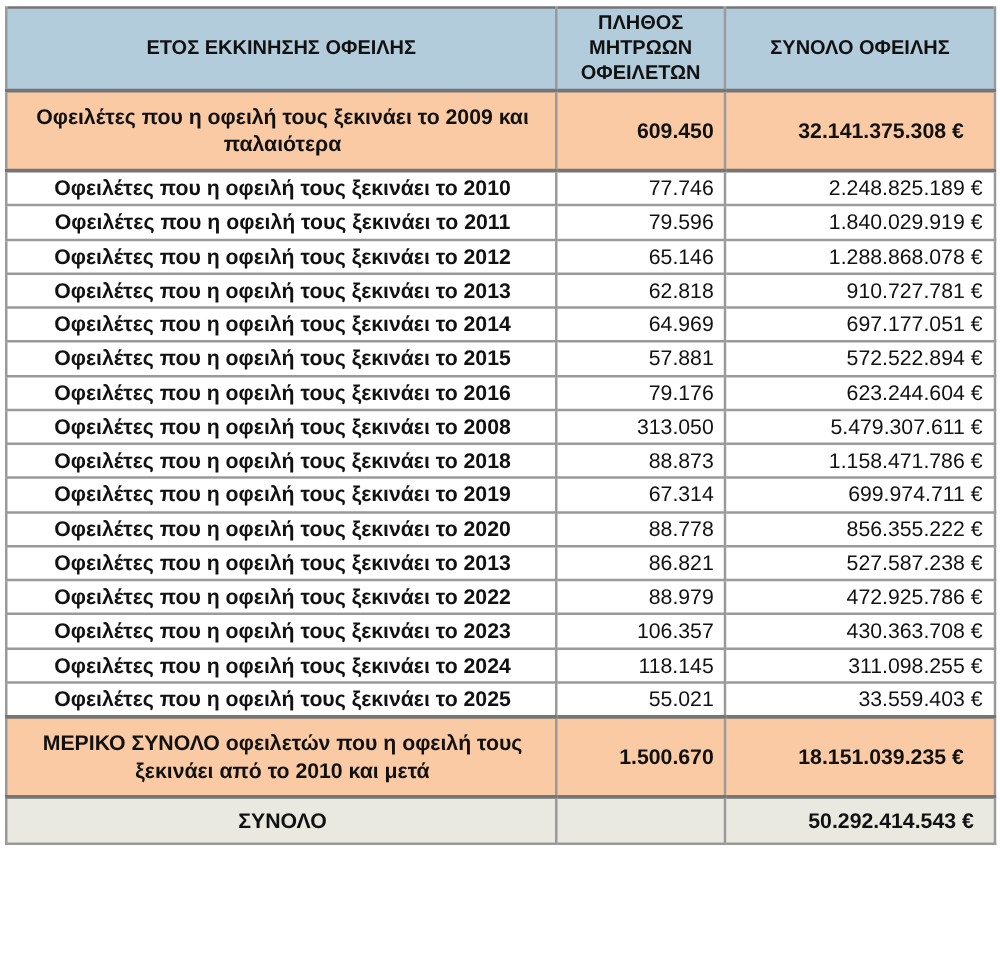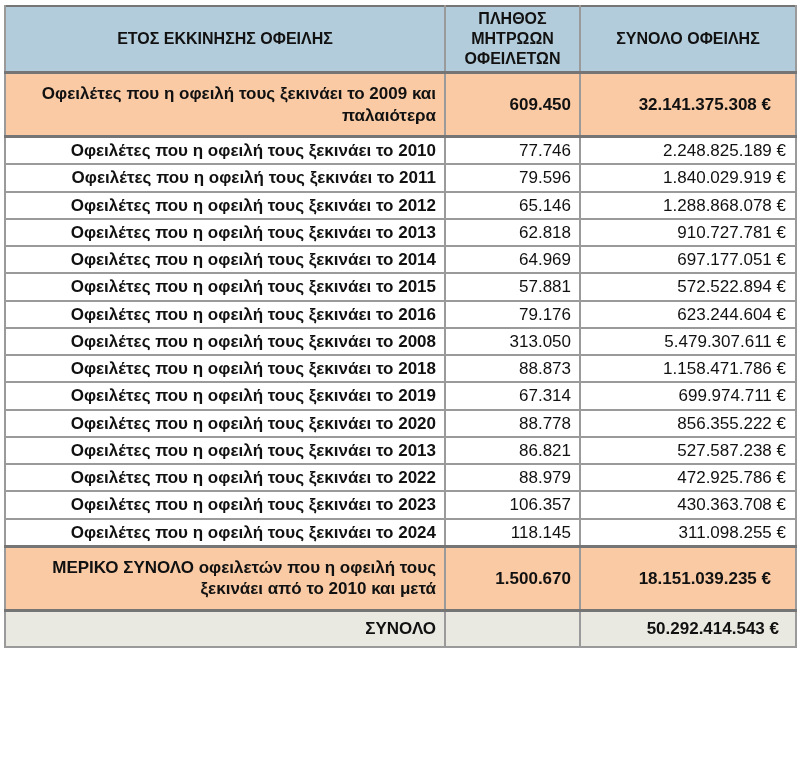--- a/index.html
+++ b/index.html
@@ -52,21 +52,21 @@
   }
   tbody td {
     height: 22px;
     font-size: 17px;
     vertical-align: middle;
     border-top: 2px solid var(--border);
     border-bottom: 2px solid var(--border);
   }
   td.label {
     font-weight: bold;
-    text-align: right;
+    text-align: center;
     padding-left: 10px;
   }
   td.count  { text-align: right; }
   td.amount { text-align: right; padding-right: 9px; }
   tr.row-highlight td {
     background: var(--highlight_bg);
     height: 64px;
     border-top: 3px solid var(--border_strong);
     border-bottom: 3px solid var(--border_strong);
   }
@@ -172,20 +172,25 @@
         <tr>
     <td class="label">Οφειλέτες που η οφειλή τους ξεκινάει το 2023</td>
     <td class="count">106.357</td>
     <td class="amount">430.363.708 €</td>
   </tr>
         <tr>
     <td class="label">Οφειλέτες που η οφειλή τους ξεκινάει το 2024</td>
     <td class="count">118.145</td>
     <td class="amount">311.098.255 €</td>
   </tr>
+        <tr>
+    <td class="label">Οφειλέτες που η οφειλή τους ξεκινάει το 2025</td>
+    <td class="count">55.021</td>
+    <td class="amount">33.559.403 €</td>
+  </tr>
         <tr class="row-highlight">
     <td class="label">ΜΕΡΙΚΟ ΣΥΝΟΛΟ οφειλετών που η οφειλή τους ξεκινάει από το 2010 και μετά</td>
     <td class="count">1.500.670</td>
     <td class="amount">18.151.039.235 €</td>
   </tr>
         <tr class="row-total">
     <td class="label">ΣΥΝΟΛΟ</td>
     <td class="count"></td>
     <td class="amount">50.292.414.543 €</td>
   </tr>

